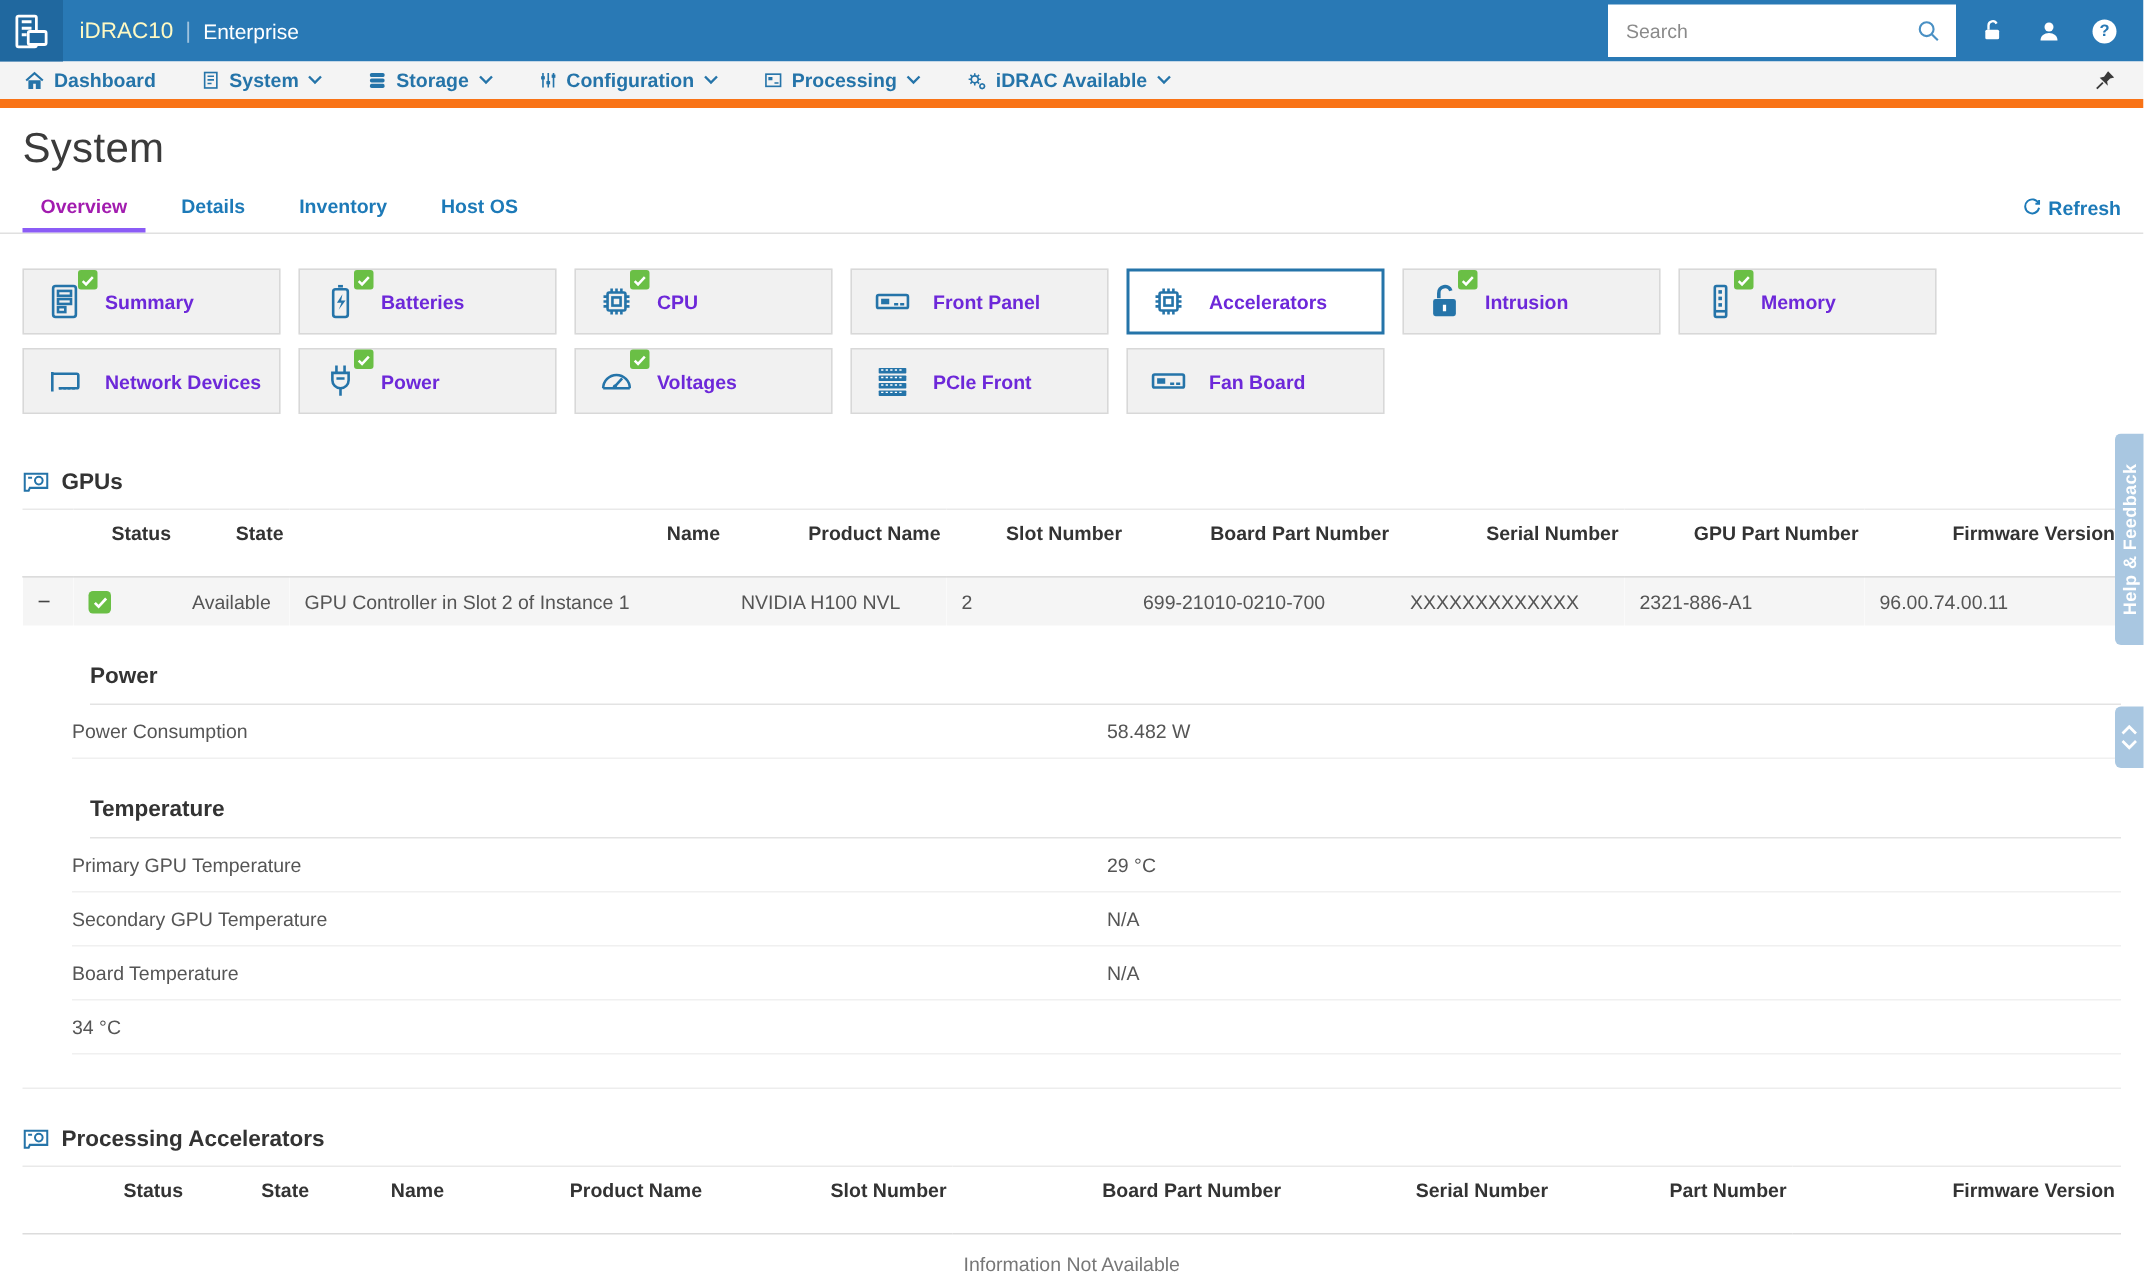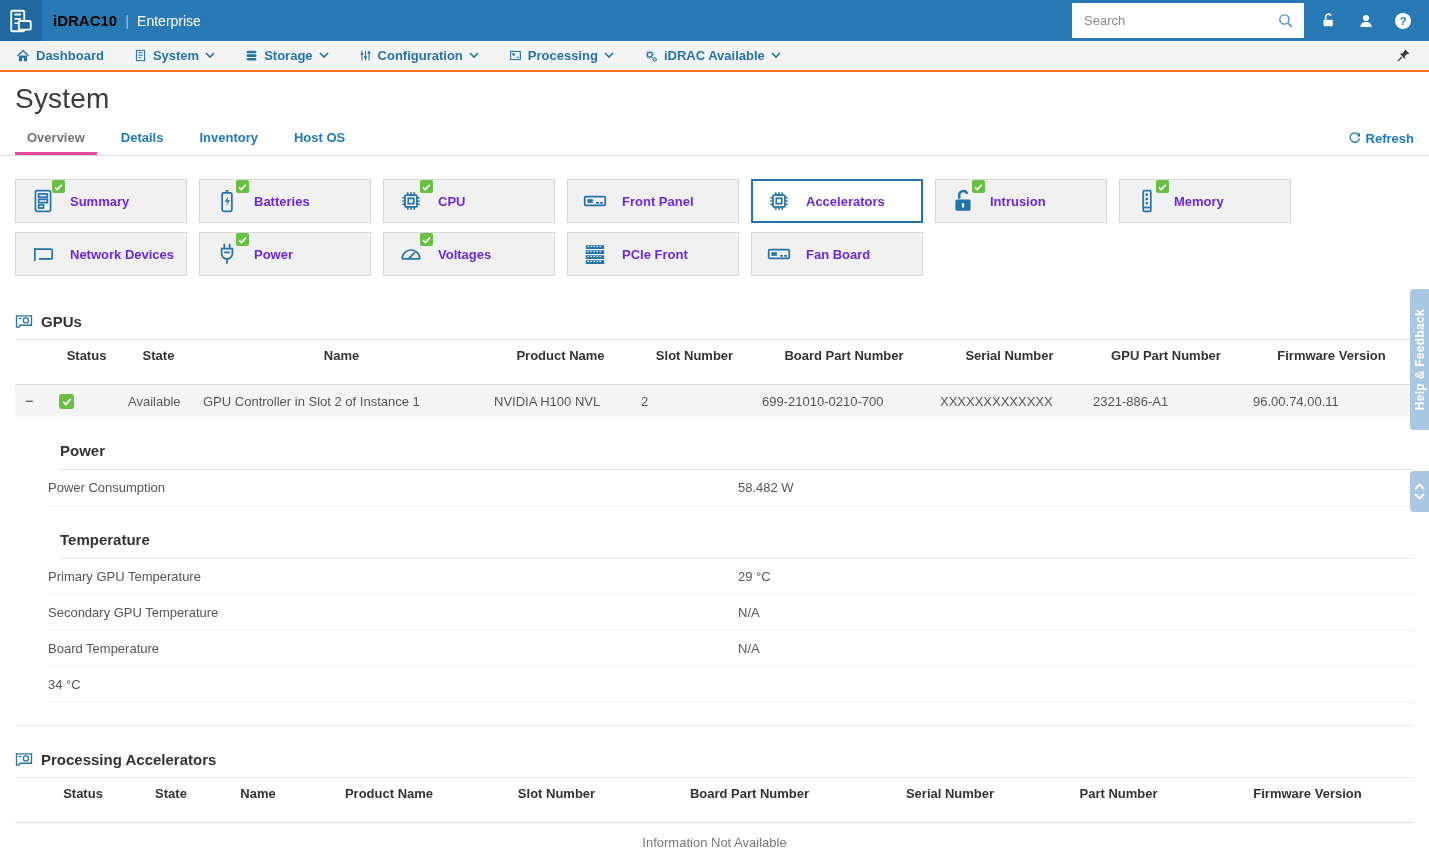--- a/index.html
+++ b/index.html
@@ -4,51 +4,51 @@
 <style>
   * { box-sizing: border-box; }
   html,body { margin:0; padding:0; }
   body {
     width:1429px; height:850px; position:relative; overflow:hidden;
     background:#ffffff; font-family:"Liberation Sans", sans-serif; color:#333;
   }
   
   .header { height:41px; background:#2979b5; display:flex; align-items:center; }
   .logo-box { width:42px; height:41px; background:#20689f; display:flex; align-items:center; justify-content:center; flex:0 0 auto; }
-  .brand { color:#000000; font-size:15px; font-weight:bold; margin-left:11px; }
+  .brand { color:#fef9c3; font-size:15px; font-weight:normal; margin-left:11px; }
   .brand-sep { color:rgba(255,255,255,.55); margin:0 8px; font-weight:300; font-size:15px; }
   .edition { color:#fff; font-size:14px; font-weight:400; }
   .hdr-spacer { flex:1; }
   .search-box { width:232px; height:35px; background:#fff; display:flex; align-items:center; padding:0 10px; }
   .search-box input { border:none; outline:none; flex:1; font-size:13px; color:#444; font-family:"Liberation Sans",sans-serif; }
   .search-box input::placeholder { color:#8a8a8a; }
   .hdr-icons { display:flex; align-items:center; gap:21px; padding:0 18px 0 16px; }
   .help-circle { width:16px; height:16px; border-radius:50%; background:#fff; color:#2979b5; font-size:11px; font-weight:bold; display:flex; align-items:center; justify-content:center; }
   
-  .nav { height:31px; background:#f4f4f4; border-bottom:2px solid #f97316; display:flex; align-items:center; padding:0 18px 0 16px; }
+  .nav { height:31px; background:#f4f4f4; border-bottom:6px solid #f97316; display:flex; align-items:center; padding:0 18px 0 16px; }
   .nav-item { display:flex; align-items:center; gap:6px; color:#2574a9; font-size:13px; font-weight:bold; margin-right:30px; cursor:pointer; }
   .nav-pin { margin-left:auto; cursor:pointer; display:flex; }
   
   .page-title { font-size:28px; font-weight:300; color:#3b3b3b; padding:11px 0 0 15px; letter-spacing:.2px; }
   .tabs { display:flex; align-items:flex-end; border-bottom:1px solid #e0e0e0; padding:0 15px; margin-top:6px; }
   .tab { font-size:13px; color:#1d7ab8; font-weight:bold; padding:9px 12px 10px; margin-right:12px; cursor:pointer; }
-  .tab.active { color:#737373; border-bottom:3px solid #ec4899; padding-bottom:7px; }
+  .tab.active { color:#a21caf; border-bottom:3px solid #8b5cf6; padding-bottom:7px; }
   .refresh-link { margin-left:auto; display:flex; align-items:center; gap:5px; color:#1d7ab8; font-size:13px; font-weight:bold; padding-bottom:9px; cursor:pointer; }
   
   .tiles { display:flex; flex-wrap:wrap; gap:9px 12px; padding:23px 15px 12px; width:1315px; }
   .tile { width:172px; height:44px; background:#f1f1f1; border:1px solid #d8d8d8; display:flex; align-items:center; padding-left:13px; position:relative; cursor:pointer; }
   .tile.selected { background:#fff; border:2px solid #2574a9; padding-left:12px; }
   .tile-ic { position:relative; width:28px; height:28px; display:flex; align-items:center; justify-content:center; flex:0 0 auto; }
   .badge { position:absolute; top:-7px; right:-8px; width:13px; height:13px; background:#6abf45; border-radius:2px; display:flex; align-items:center; justify-content:center; }
   .tile-label { font-size:13px; font-weight:bold; color:#6d28d9; margin-left:13px; white-space:nowrap; }
   
   .section { padding:0 15px; }
   .section-title { display:flex; align-items:center; gap:8px; font-size:15px; font-weight:bold; color:#333; margin:25px 0 9px; }
   table { width:100%; border-collapse:collapse; font-size:13px; table-layout:fixed; }
-  thead th { text-align:center; color:#333; font-weight:bold; padding:8px 4px 21px 10px; border-top:1px solid #e9e9e9; border-bottom:1px solid #dcdcdc; white-space:nowrap; overflow:hidden; }
+  thead th { text-align:right; color:#333; font-weight:bold; padding:8px 4px 21px 10px; border-top:1px solid #e9e9e9; border-bottom:1px solid #dcdcdc; white-space:nowrap; overflow:hidden; }
   tbody td { padding:8px 4px 8px 10px; color:#555; white-space:nowrap; overflow:hidden; }
   tr.gpu-row td { background:#f5f5f5; }
   .collapse-btn { color:#444; font-size:15px; cursor:pointer; line-height:1; }
   .check-sq { width:15px; height:15px; background:#6abf45; border-radius:3px; display:inline-flex; align-items:center; justify-content:center; vertical-align:middle; }
   
   .detail-heading { font-size:15px; font-weight:bold; color:#333; margin:25px 0 0 45px; padding-bottom:10px; border-bottom:1px solid #e3e3e3; }
   .detail-row { display:flex; margin-left:33px; padding:10px 0; border-bottom:1px solid #f0f0f0; font-size:13px; color:#555; }
   .detail-label { width:690px; flex:0 0 auto; }
   .detail-value { color:#555; }
   .details-wrap { border-bottom:1px solid #ededed; padding-bottom:22px; }

